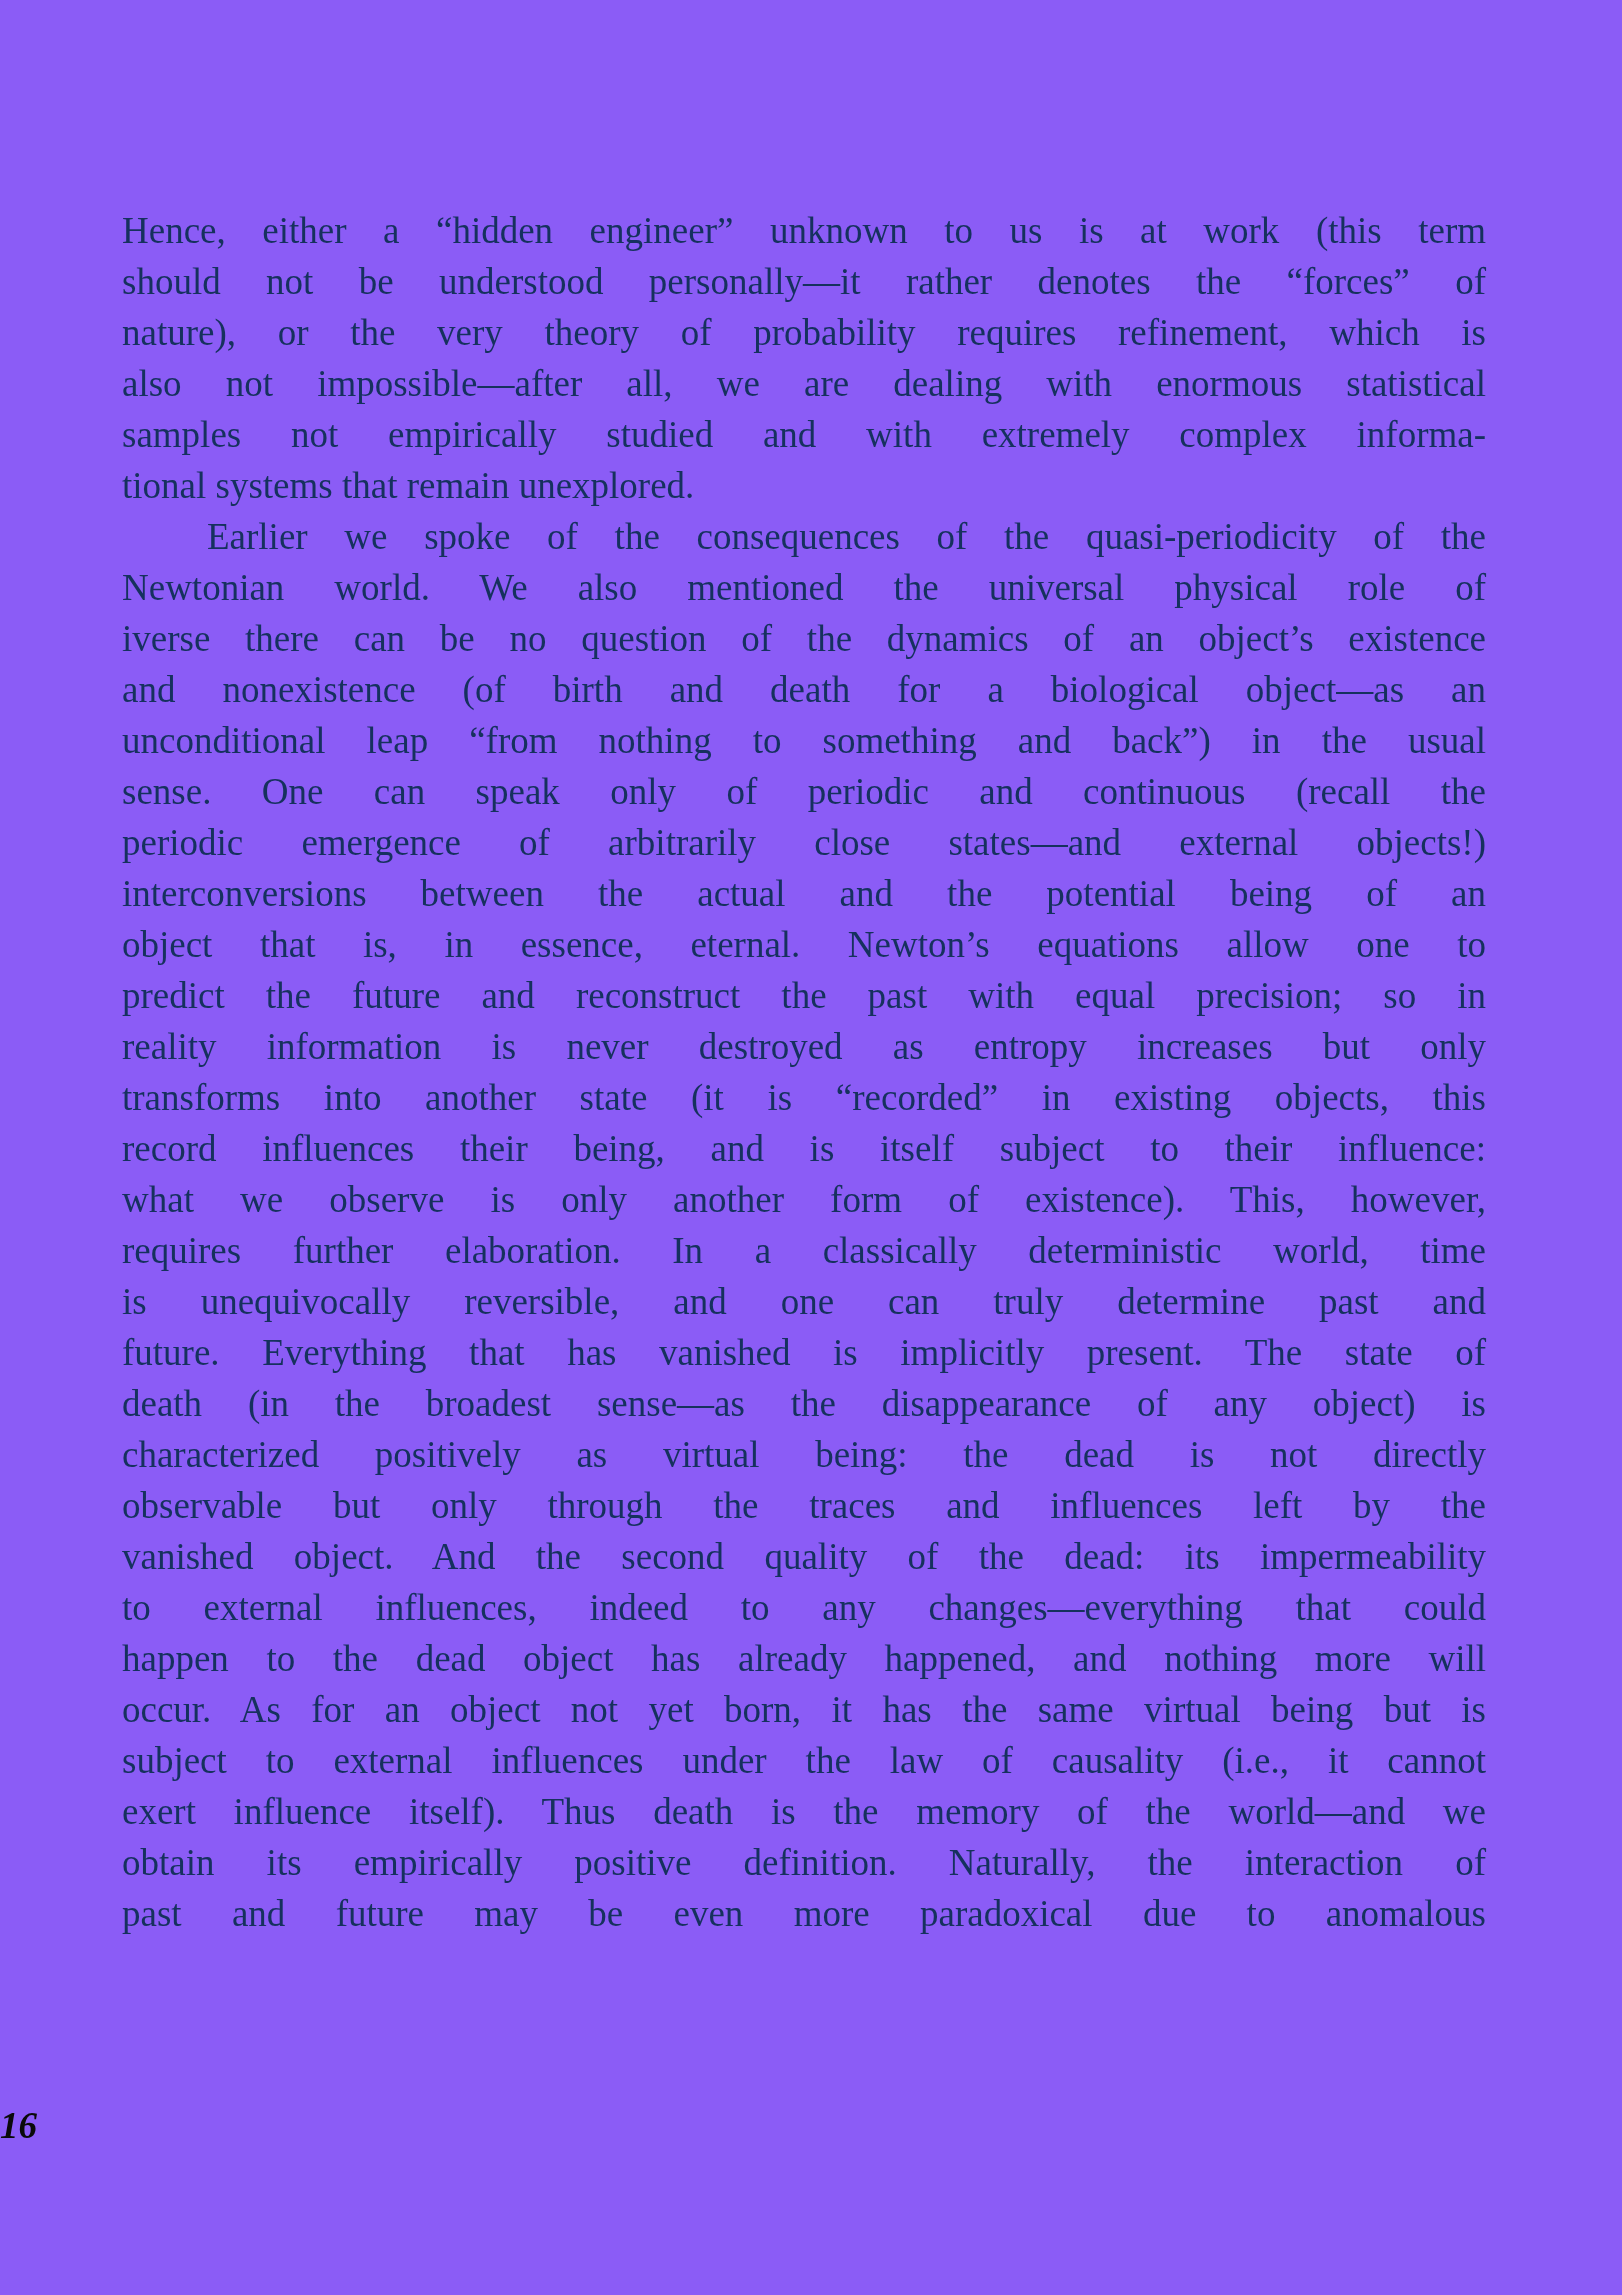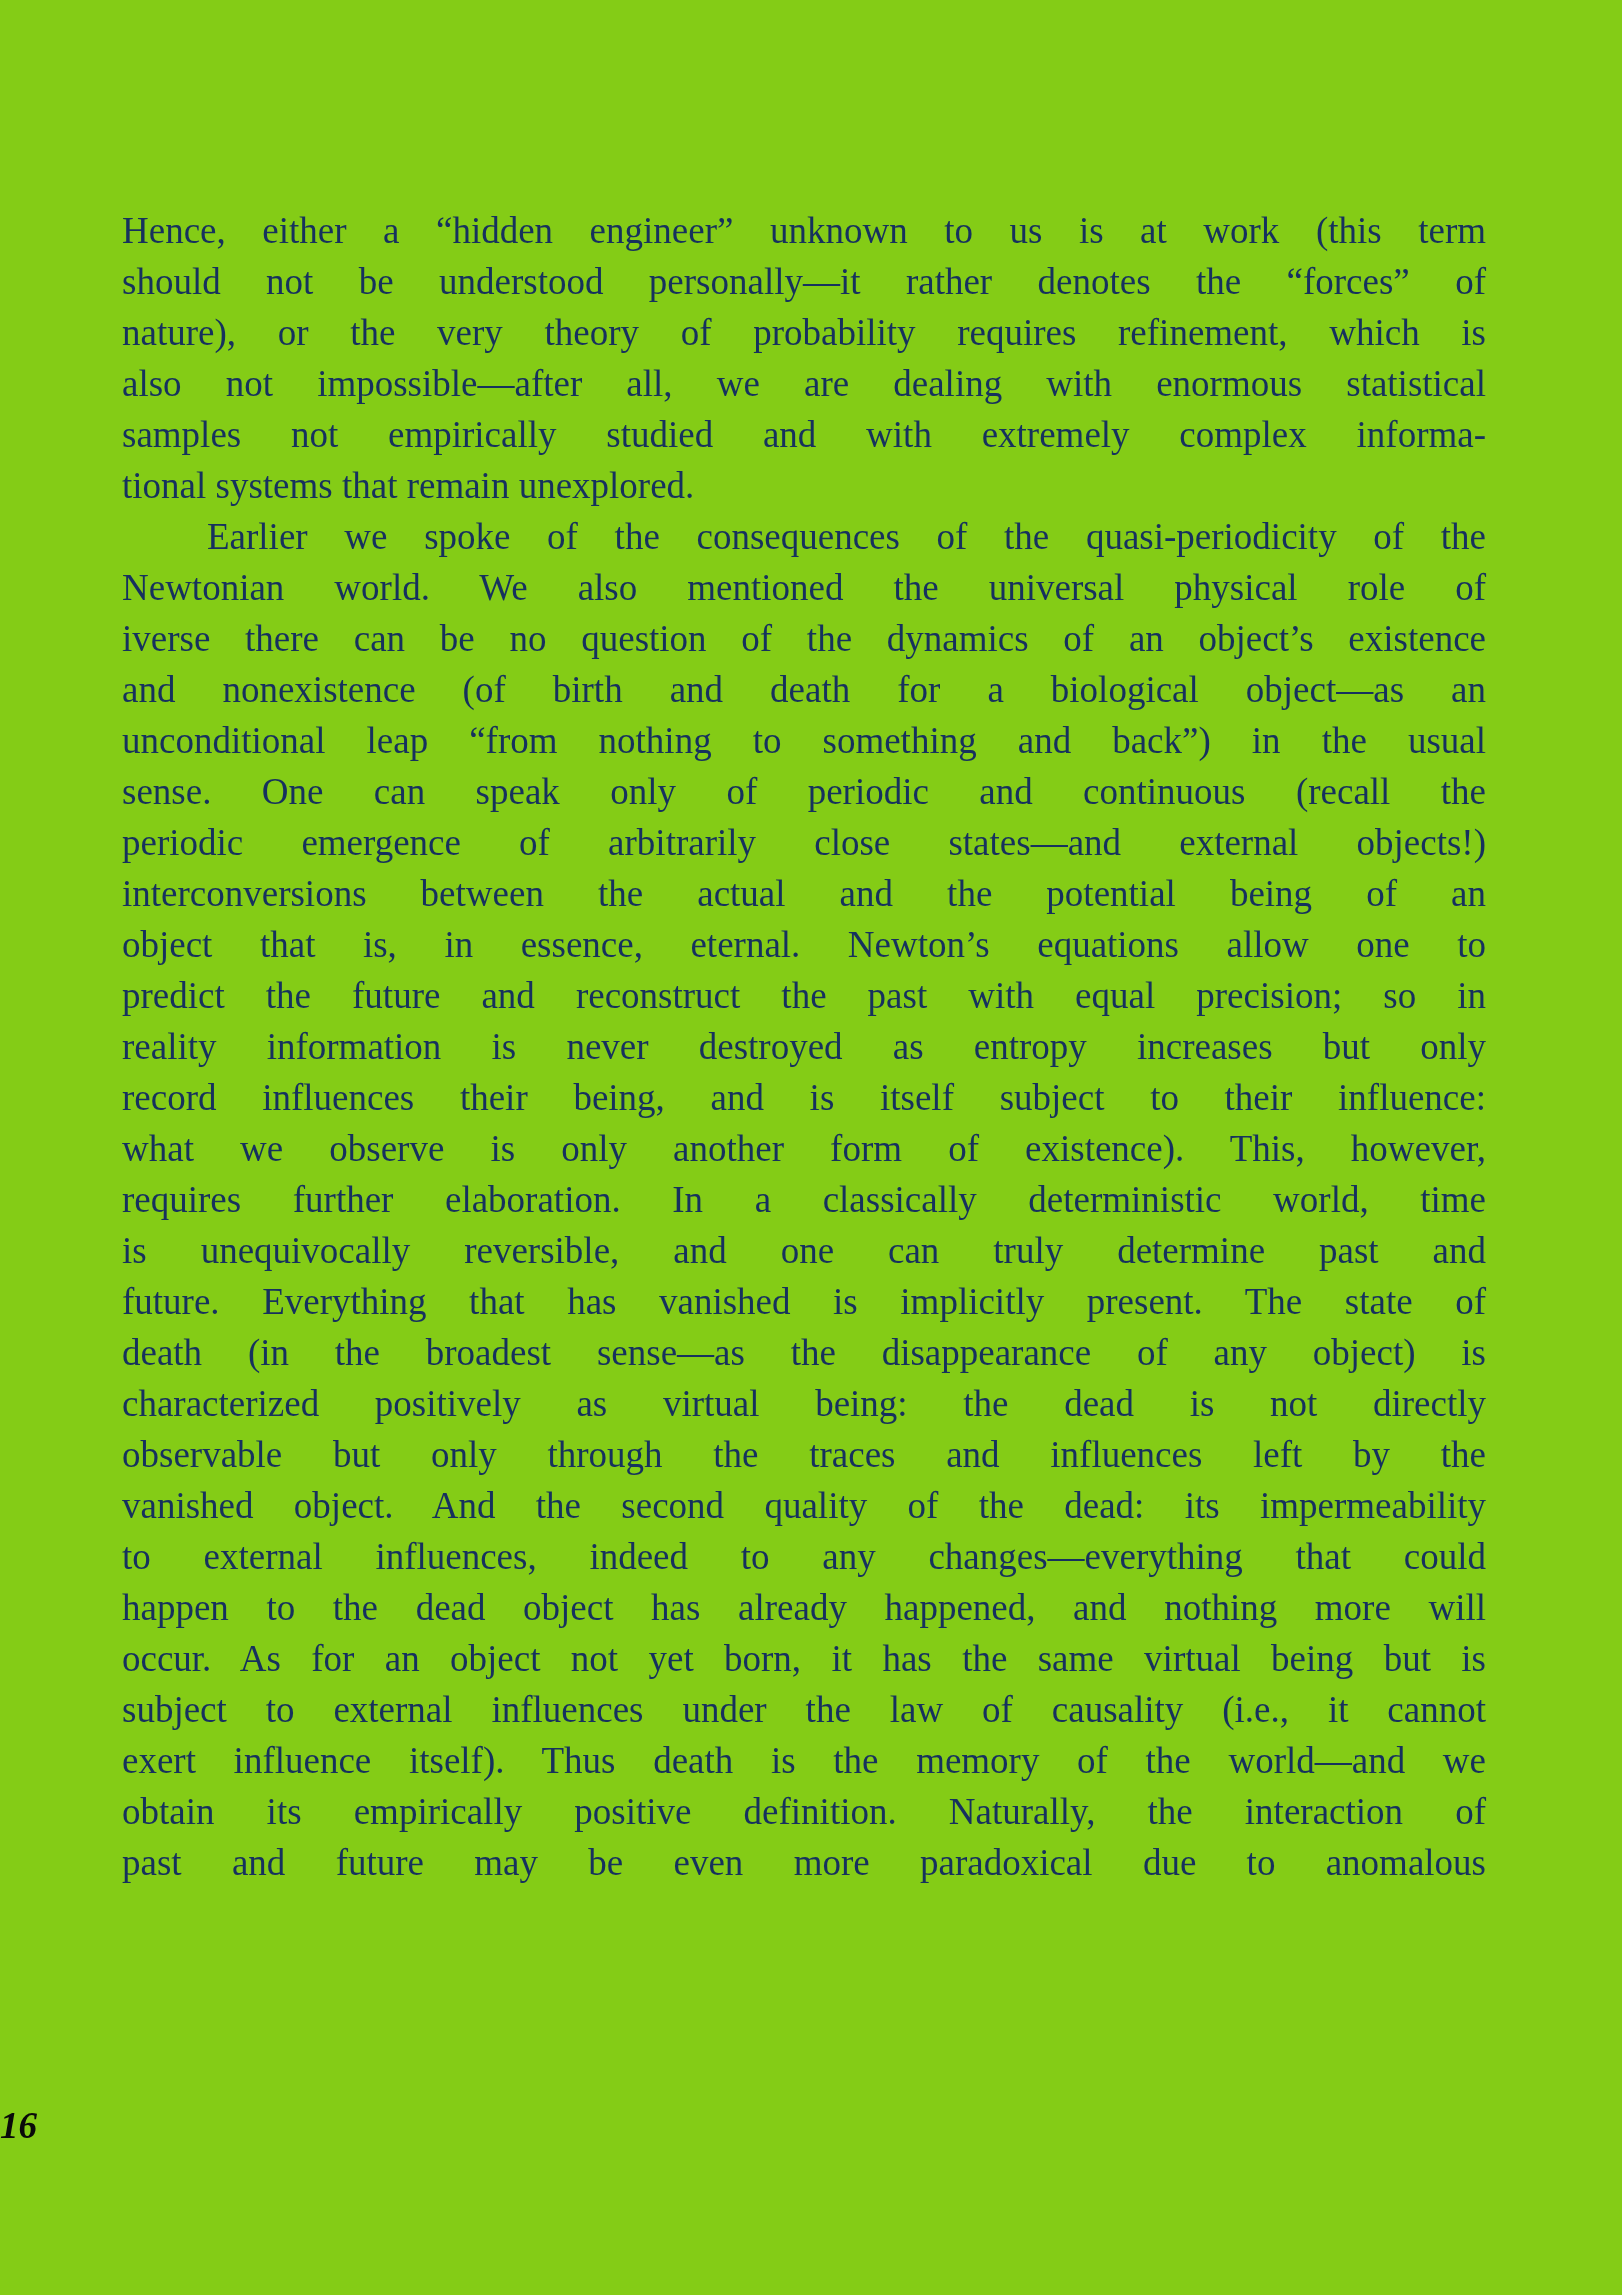--- a/index.html
+++ b/index.html
@@ -45,21 +45,21 @@
     font-size: 37px;
     line-height: 37px;
     font-style: italic;
     font-weight: bold;
     color: #0a0a0a;
   }
 </style>
 </head>
 <body>
 
-<div class="page" style="background: #84cc16;">
+<div class="page" style="background: #8b5cf6;">
   <div class="text-block" id="text-block" style="color: rgb(22, 49, 94);">
       <div class="paragraph">
         <div class="line">Hence, either a “hidden engineer” unknown to us is at work (this term</div>
         <div class="line">should not be understood personally—it rather denotes the “forces” of</div>
         <div class="line">nature), or the very theory of probability requires refinement, which is</div>
         <div class="line">also not impossible—after all, we are dealing with enormous statistical</div>
         <div class="line">samples not empirically studied and with extremely complex informa-</div>
         <div class="line last-natural">tional systems that remain unexplored.</div>
       </div>
       <div class="paragraph indented">
@@ -67,20 +67,21 @@
         <div class="line">Newtonian world. We also mentioned the universal physical role of</div>
         <div class="line">iverse there can be no question of the dynamics of an object’s existence</div>
         <div class="line">and nonexistence (of birth and death for a biological object—as an</div>
         <div class="line">unconditional leap “from nothing to something and back”) in the usual</div>
         <div class="line">sense. One can speak only of periodic and continuous (recall the</div>
         <div class="line">periodic emergence of arbitrarily close states—and external objects!)</div>
         <div class="line">interconversions between the actual and the potential being of an</div>
         <div class="line">object that is, in essence, eternal. Newton’s equations allow one to</div>
         <div class="line">predict the future and reconstruct the past with equal precision; so in</div>
         <div class="line">reality information is never destroyed as entropy increases but only</div>
+        <div class="line">transforms into another state (it is “recorded” in existing objects, this</div>
         <div class="line">record influences their being, and is itself subject to their influence:</div>
         <div class="line">what we observe is only another form of existence). This, however,</div>
         <div class="line">requires further elaboration. In a classically deterministic world, time</div>
         <div class="line">is unequivocally reversible, and one can truly determine past and</div>
         <div class="line">future. Everything that has vanished is implicitly present. The state of</div>
         <div class="line">death (in the broadest sense—as the disappearance of any object) is</div>
         <div class="line">characterized positively as virtual being: the dead is not directly</div>
         <div class="line">observable but only through the traces and influences left by the</div>
         <div class="line">vanished object. And the second quality of the dead: its impermeability</div>
         <div class="line">to external influences, indeed to any changes—everything that could</div>

